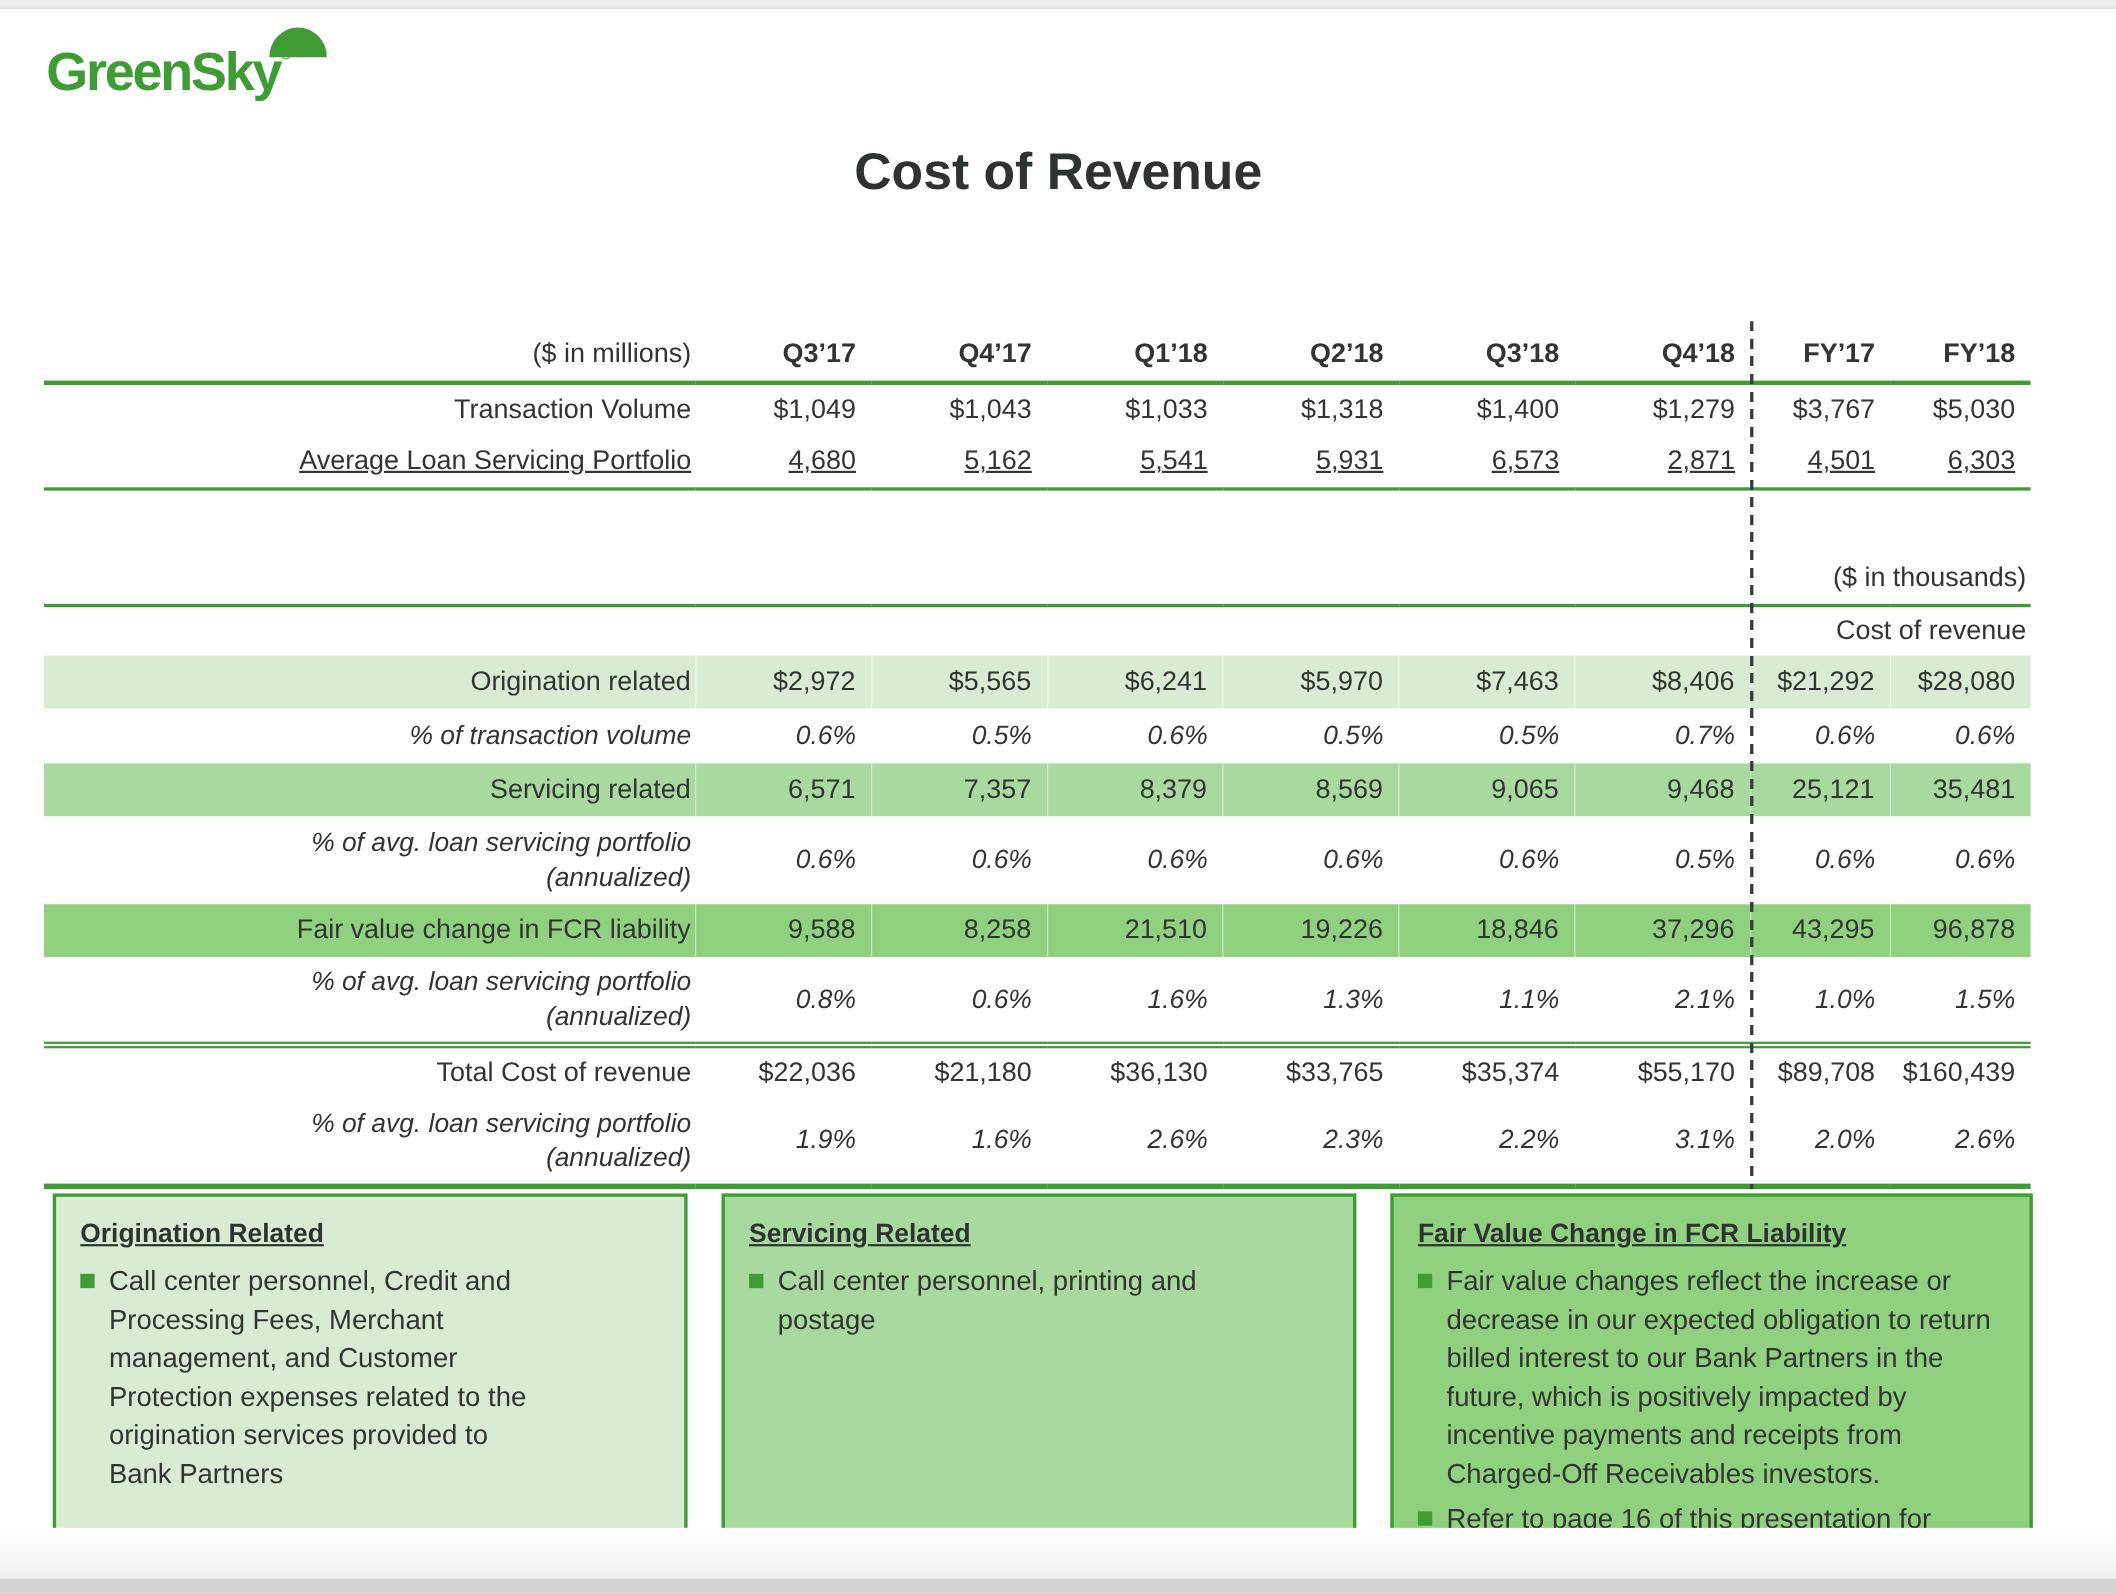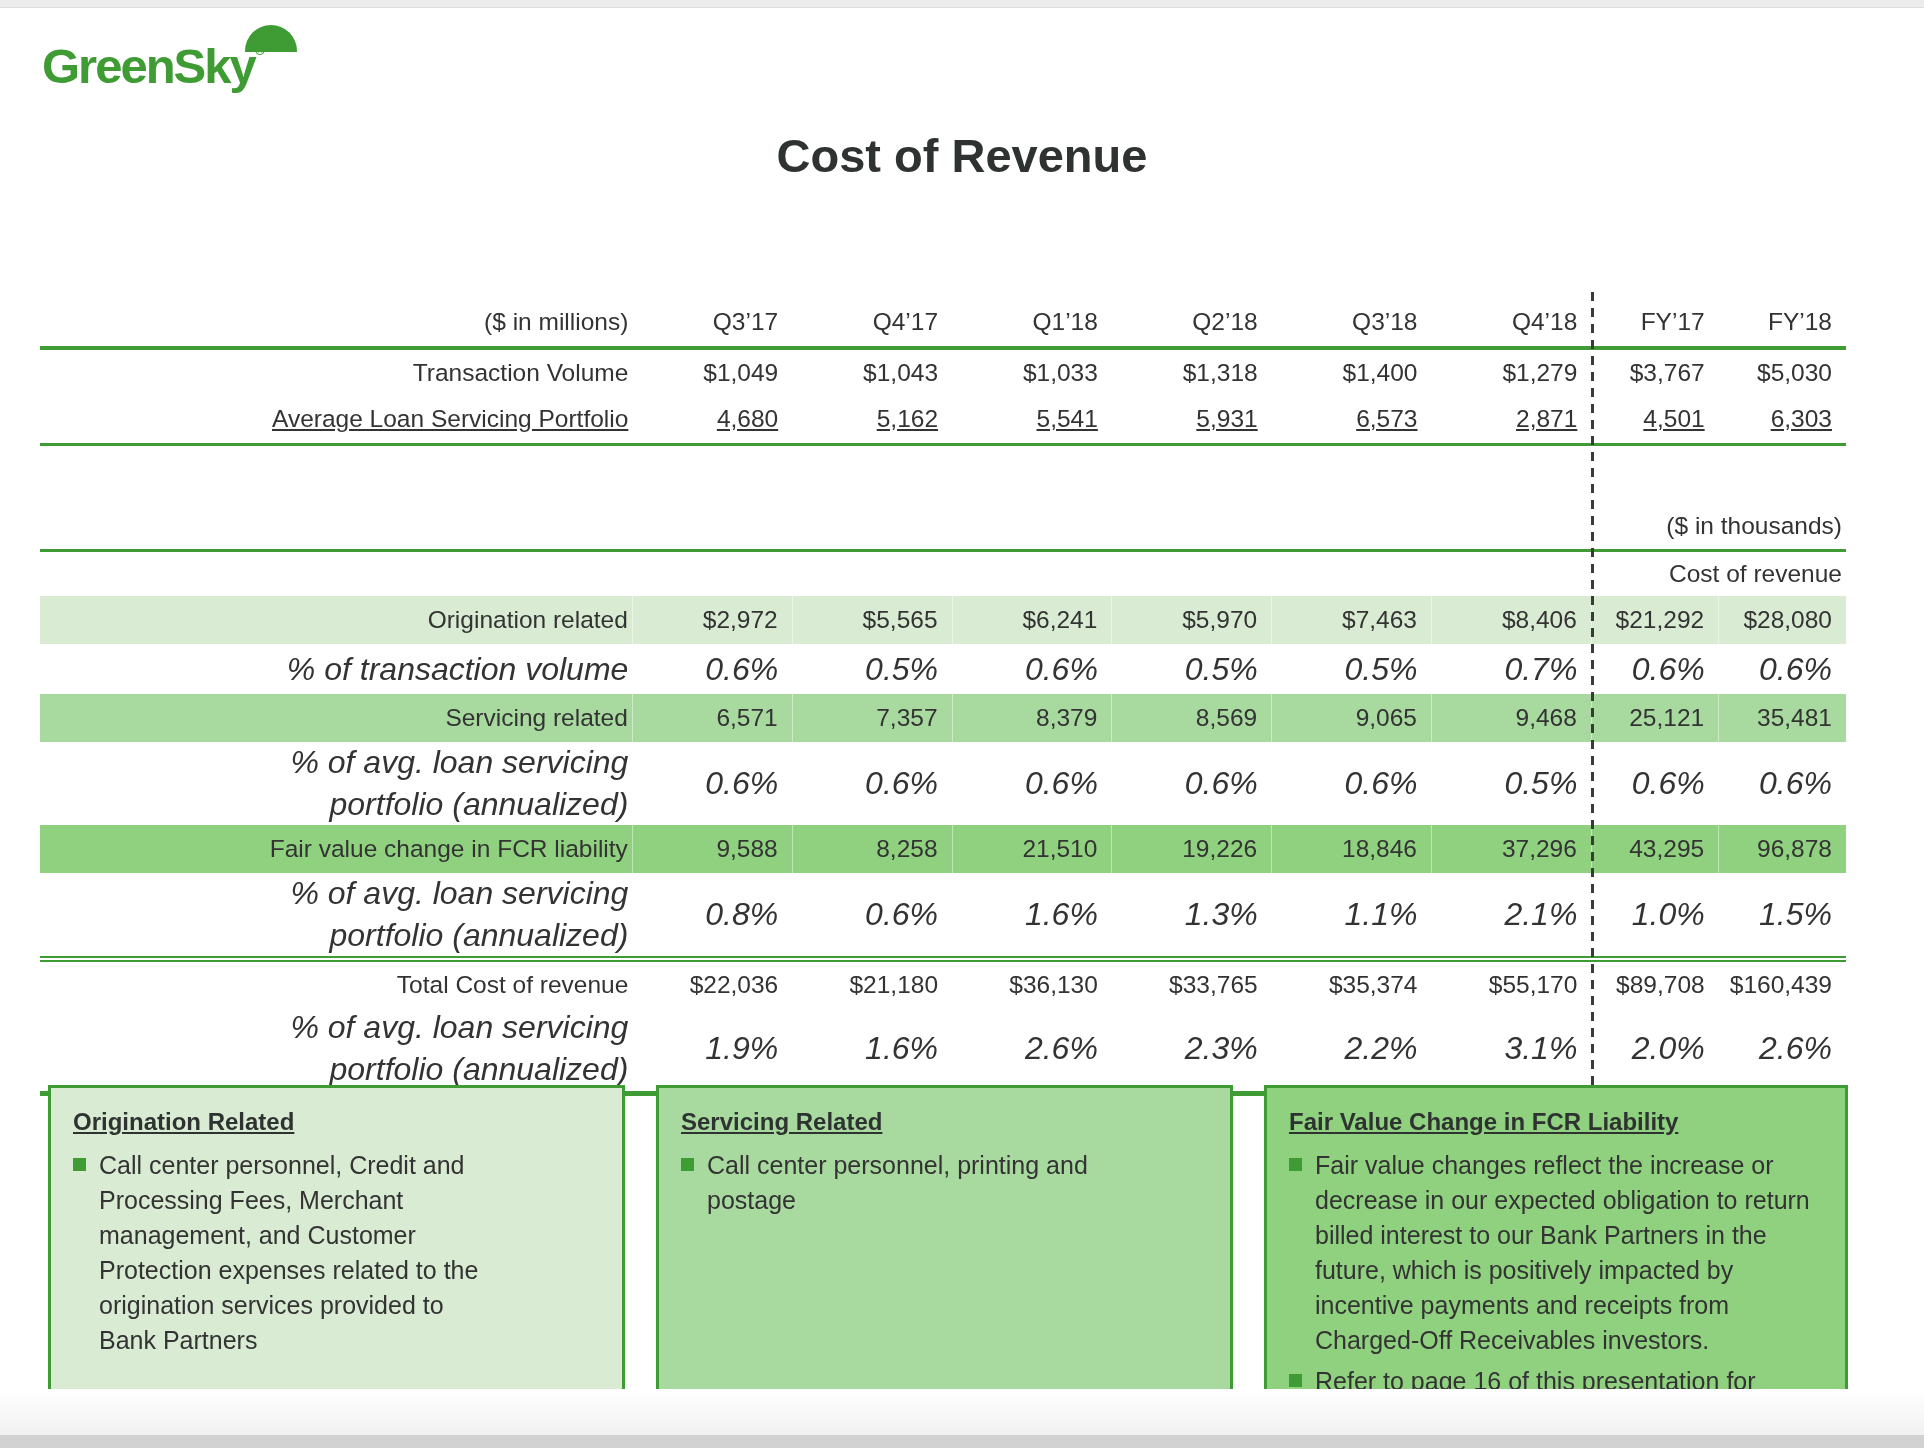--- a/index.html
+++ b/index.html
@@ -34,37 +34,37 @@
   .table-wrap{position:absolute;top:298px;left:40px;width:1806px;}
   table{width:100%;border-collapse:collapse;table-layout:fixed;}
   col.c-label{width:32.8%;}
   col.c-q{width:8.85%;}
   col.c-fy{width:7.05%;}
   th,td{font-size:24.5px;color:var(--ink);vertical-align:middle;padding:0 14px 0 0;font-weight:400;}
   .label-cell{text-align:right;padding-left:18px;padding-right:4px;}
   .num{text-align:right;white-space:nowrap;}
 
   tr.columns{height:50px;border-bottom:4px solid var(--green);}
-  tr.columns th.num{font-weight:400;}
+  tr.columns th.num{font-weight:700;}
   tr.columns .label-cell{font-weight:400;}
 
   tr.data{height:48px;}
   tr.rule-bottom{border-bottom:3px solid var(--green);text-decoration:underline;}
   tr.spacer{height:60px;}
   tr.section{height:46px;border-bottom:3px solid var(--green);}
   tr.group{height:46px;}
 
   tr.tone-light{background:var(--row-light);}
   tr.tone-medium{background:var(--row-medium);}
   tr.tone-dark{background:var(--row-dark);}
   tr.tone-light td.num,tr.tone-medium td.num,tr.tone-dark td.num{border-left:1px solid rgba(255,255,255,.45);}
   tr.tone-light .label-cell,tr.tone-medium .label-cell,tr.tone-dark .label-cell{padding-left:45px;}
 
   tr.percent{height:50px;}
-  tr.percent td{font-style:italic;font-size:32px;}
+  tr.percent td{font-style:italic;font-size:24px;}
   tr.percent .label-cell{padding-left:75px;}
   tr.twoline{height:80px;}
   tr.twoline .label-inner{display:inline-block;max-width:455px;padding-left:22px;text-indent:-22px;line-height:1.3;}
 
   tr.total{border-top:6px double var(--green);}
   tr.last{border-bottom:5px solid var(--green);}
 
   .dash-line{position:absolute;top:-6px;bottom:0;left:85.9%;width:2.5px;
     background:repeating-linear-gradient(to bottom,#3a3a3a 0 9px,transparent 9px 16px);}
 

